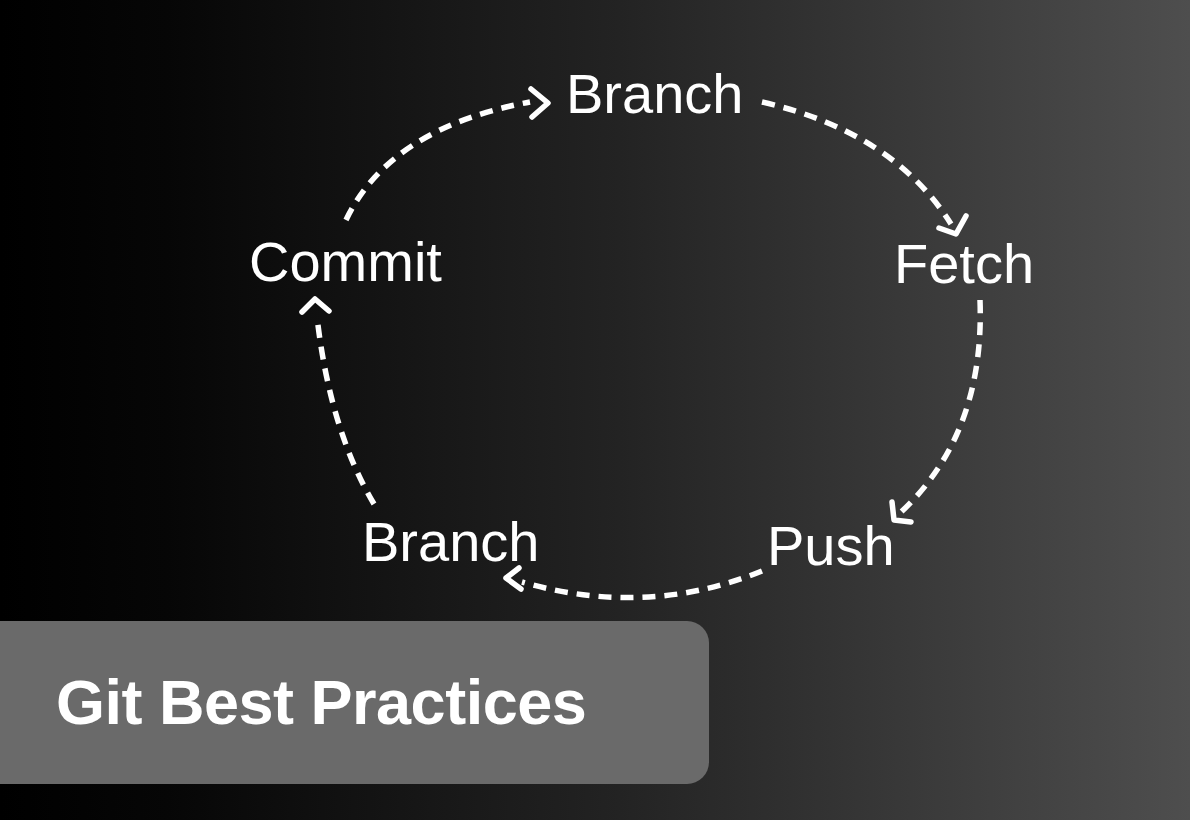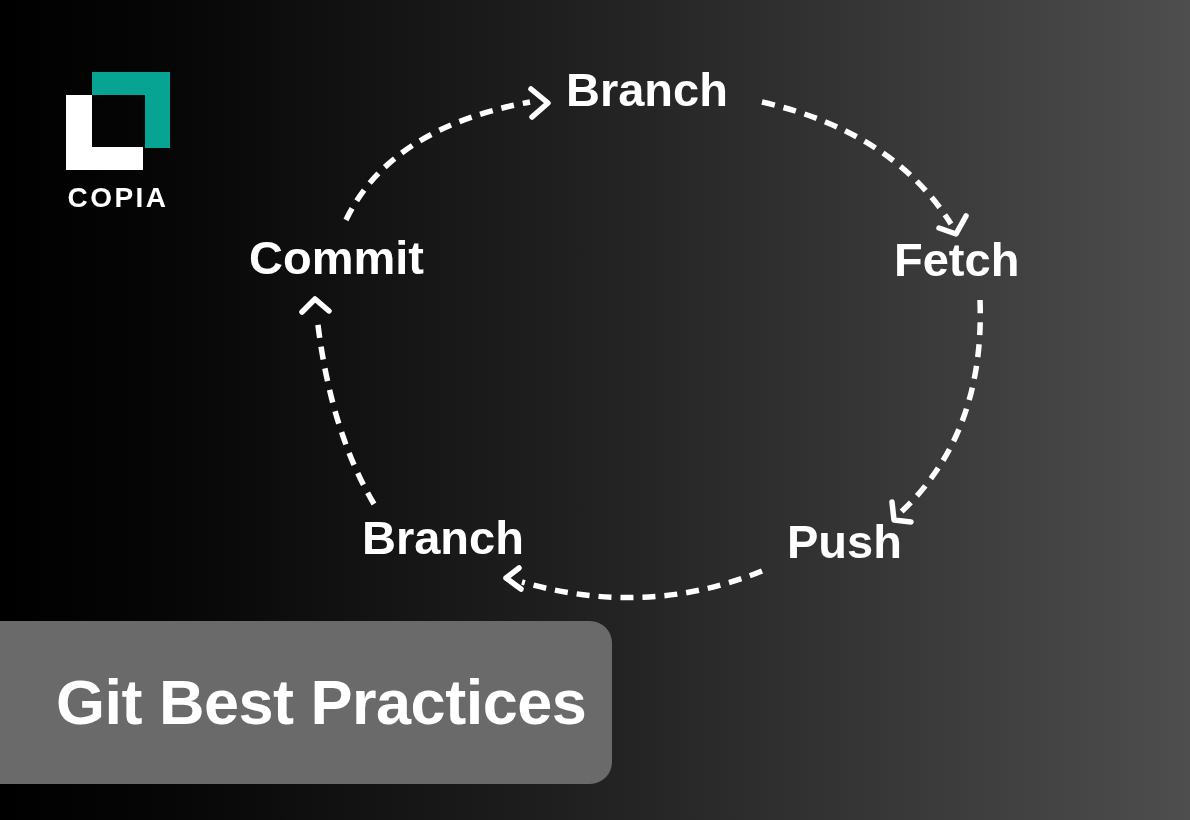--- a/index.html
+++ b/index.html
@@ -24,62 +24,55 @@
     line-height:1;
   }
   
   .arrows{position:absolute;left:0;top:0;width:1190px;height:820px;pointer-events:none;}
   .arrows path{stroke:#ffffff;fill:none;stroke-width:5.5;}
   .arrows path.dash{stroke-dasharray:13 9;}
   .arrows path.head{stroke-linecap:round;stroke-linejoin:round;}
   .node{
     position:absolute;
     color:#ffffff;
-    font-size:47px;
-    font-weight:700;
+    font-size:56px;
+    font-weight:400;
     line-height:1;
     white-space:nowrap;
   }
   .node-branch{left:566px;top:66px;}
   .node-commit{left:894px;top:236px;}
-  .node-push{left:767px;top:518px;margin-left:20px;}
+  .node-push{left:767px;top:518px;}
   .node-merge{left:362px;top:514px;}
   .node-fetch{left:249px;top:234px;}
   
   .title-box{
     position:absolute;
     left:0;top:621px;
-    width:612px;height:163px;
+    width:709px;height:163px;
     background:#6a6a6a;
     border-radius:0 22px 22px 0;
     display:flex;
     align-items:center;
   }
   .title-text{
     padding-left:56px;
     color:#ffffff;
     font-size:63px;
     font-weight:800;
     letter-spacing:-0.5px;
     line-height:1;
     white-space:nowrap;
   }
 </style>
 </head>
 <body>
 
 <div class="stage">
 
-  <div class="logo">
-    <svg width="104" height="98" viewBox="0 0 104 98">
-      <path d="M26 0 H104 V76 H79 V23 H26 Z" fill="#07a494"></path>
-      <path d="M0 23 H26 V75 H77 V98 H0 Z" fill="#ffffff"></path>
-    </svg>
-    <div class="brand-name">COPIA</div>
-  </div>
 
   <svg class="arrows" viewBox="0 0 1190 820">
     <g>
       <path class="dash" d="M346,220 Q390,128 530,102"></path>
       <path class="head" d="M531,89 L548,103 L532,117"></path>
     </g>
     <g>
       <path class="dash" d="M762,102 Q893,132 951,224"></path>
       <path class="head" d="M939,228 L956,234 L966,216"></path>
     </g>

